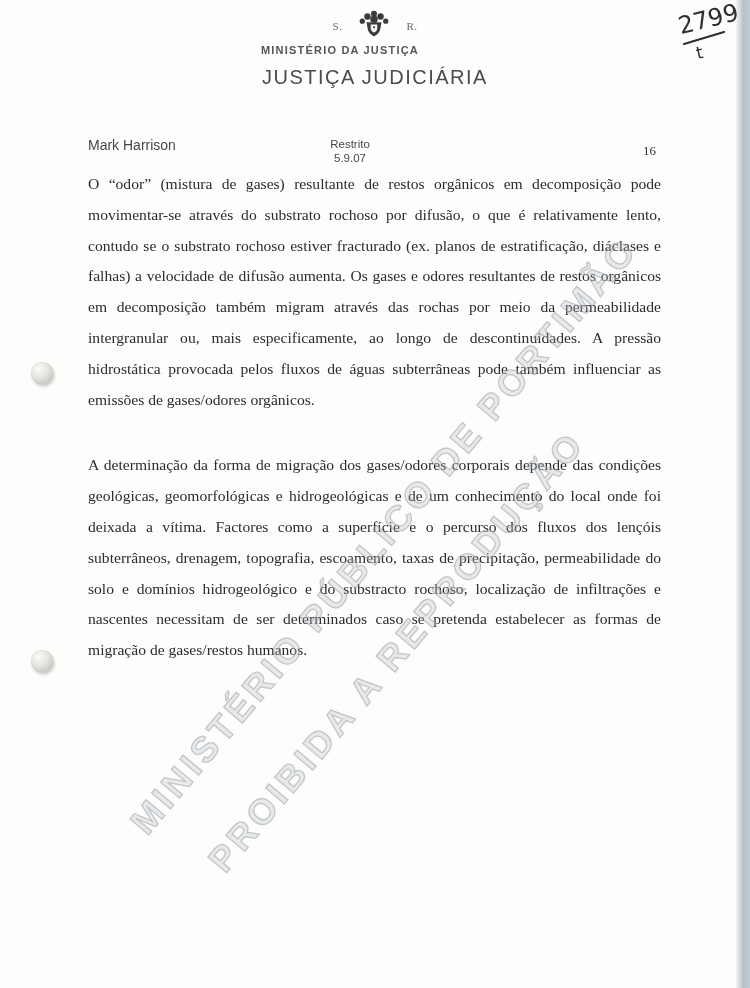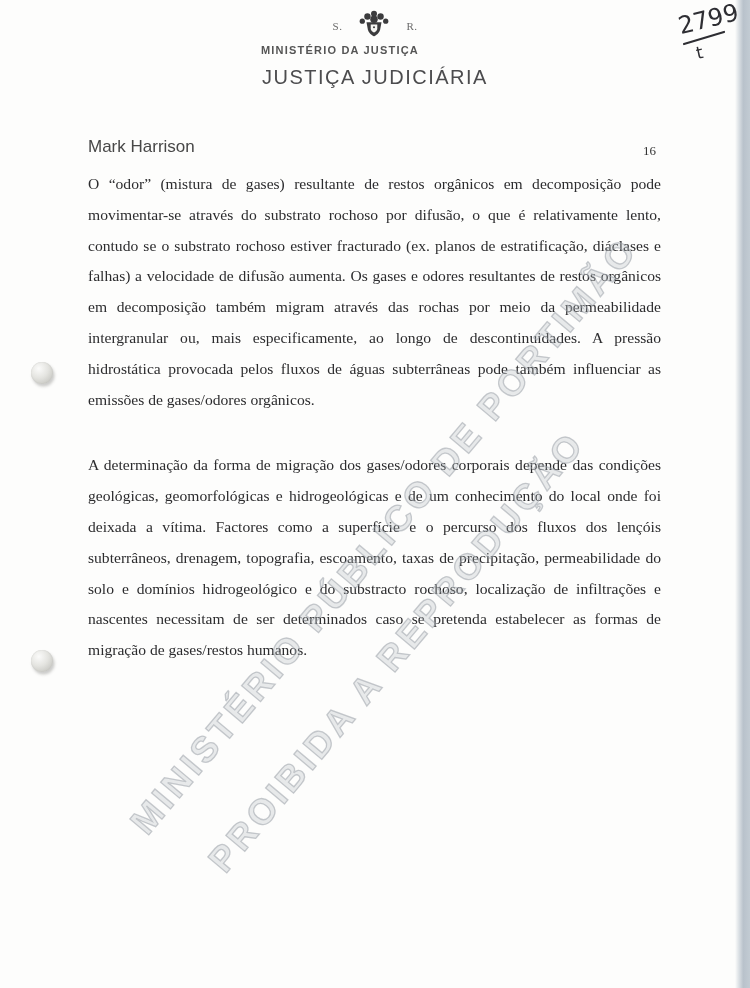--- a/index.html
+++ b/index.html
@@ -55,21 +55,21 @@
   }
   .directoria{
     position:absolute;left:0;top:100px;width:750px;text-align:center;
     font-family:"Liberation Sans", sans-serif;
     font-size:9.5px;font-weight:700;letter-spacing:1px;color:#5a5a5a;
   }
 
   
   .meta-author{
     position:absolute;left:88px;top:137px;
-    font-family:"Liberation Sans", sans-serif;font-size:17px;color:#474747;
+    font-family:"Liberation Sans", sans-serif;font-size:14px;color:#474747;
   }
   .meta-center{
     position:absolute;left:270px;top:137px;width:160px;text-align:center;
     font-family:"Liberation Sans", sans-serif;font-size:11.5px;color:#474747;
     line-height:14px;
   }
   .meta-page{
     position:absolute;left:626px;top:143px;width:30px;text-align:right;
     font-family:"Liberation Serif", serif;font-size:13px;color:#333;
   }
@@ -134,20 +134,24 @@
         <circle cx="18" cy="19.5" r="1.1" fill="#3b3b3d"></circle>
       </svg>
     </span>
     <span class="crest-letter">R.</span>
   </div>
 
   <div class="ministry">MINISTÉRIO DA JUSTIÇA</div>
   <div class="pj-title">JUSTIÇA JUDICIÁRIA</div>
 
   <div class="meta-author">Mark Harrison</div>
+  <div class="meta-center">
+    <div>Restrito</div>
+    <div>5.9.07</div>
+  </div>
   <div class="meta-page">16</div>
 
   <div class="bodytext">
     <p>O “odor” (mistura de gases) resultante de restos orgânicos em decomposição pode movimentar-se através do substrato rochoso por difusão, o que é relativamente lento, contudo se o substrato rochoso estiver fracturado (ex. planos de estratificação, diáclases e falhas) a velocidade de difusão aumenta. Os gases e odores resultantes de restos orgânicos em decomposição também migram através das rochas por meio da permeabilidade intergranular ou, mais especificamente, ao longo de descontinuidades. A pressão hidrostática provocada pelos fluxos de águas subterrâneas pode também influenciar as emissões de gases/odores orgânicos.</p>
     <p>A determinação da forma de migração dos gases/odores corporais depende das condições geológicas, geomorfológicas e hidrogeológicas e de um conhecimento do local onde foi deixada a vítima. Factores como a superfície e o percurso dos fluxos dos lençóis subterrâneos, drenagem, topografia, escoamento, taxas de precipitação, permeabilidade do solo e domínios hidrogeológico e do substracto rochoso, localização de infiltrações e nascentes necessitam de ser determinados caso se pretenda estabelecer as formas de migração de gases/restos humanos.</p>
   </div>
 
   <div class="wm l1">MINISTÉRIO PÚBLICO DE PORTIMÃO</div>
   <div class="wm l2">PROIBIDA A REPRODUÇÃO</div>
 

